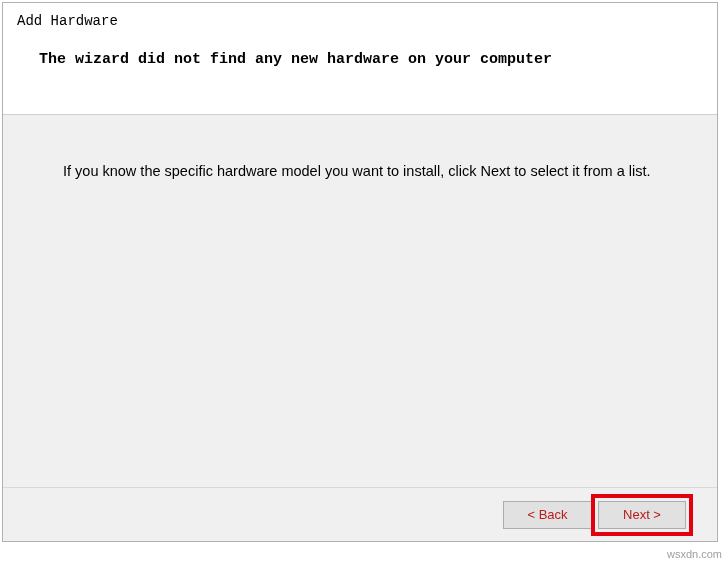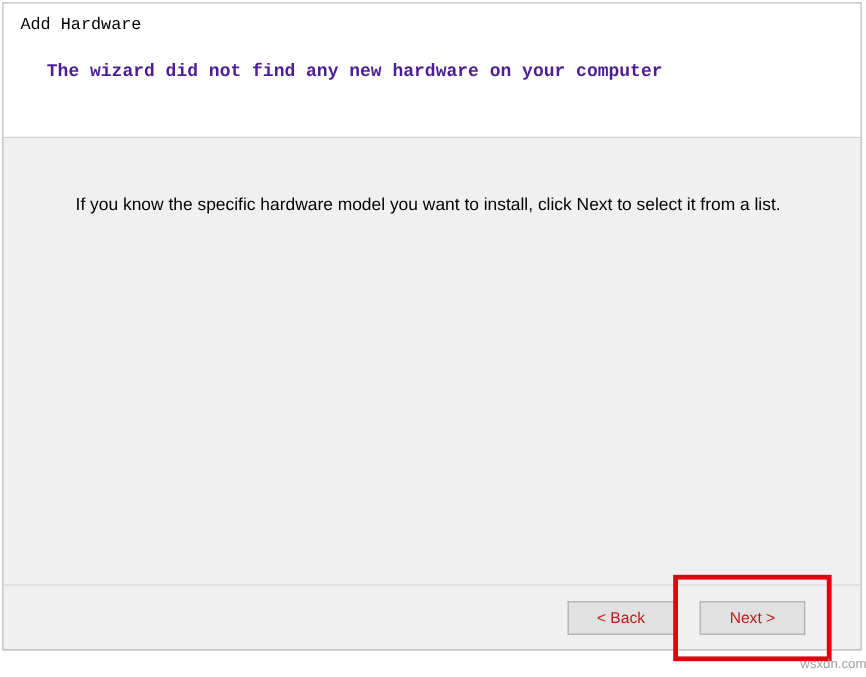--- a/index.html
+++ b/index.html
@@ -32,21 +32,21 @@
     }
     .title {
       font-size: 14px;
       font-weight: normal;
       color: #000;
       margin-bottom: 22px;
     }
     .subtitle {
       font-size: 15px;
       font-weight: bold;
-      color: #4c1d95;
+      color: #000000;
       margin-left: 22px;
     }
     .content {
       padding: 48px 60px 0 60px;
       height: 372px;
       background: #f0f0f0;
     }
     .instruction {
       font-size: 14.5px;
       color: #000;
@@ -75,21 +75,21 @@
       font-size: 13px;
       color: #b91c1c;
       cursor: pointer;
       padding: 0 12px;
     }
     .btn-back {
       border-right: none;
     }
     .btn-next-wrap {
       border: 4px solid #e3000f;
-      padding: 18px;
+      padding: 3px;
       display: inline-flex;
       margin-right: 10px;
     }
     .btn-next {
       min-width: 88px;
     }
     .btn-cancel {
       min-width: 88px;
     }
     .watermark {

